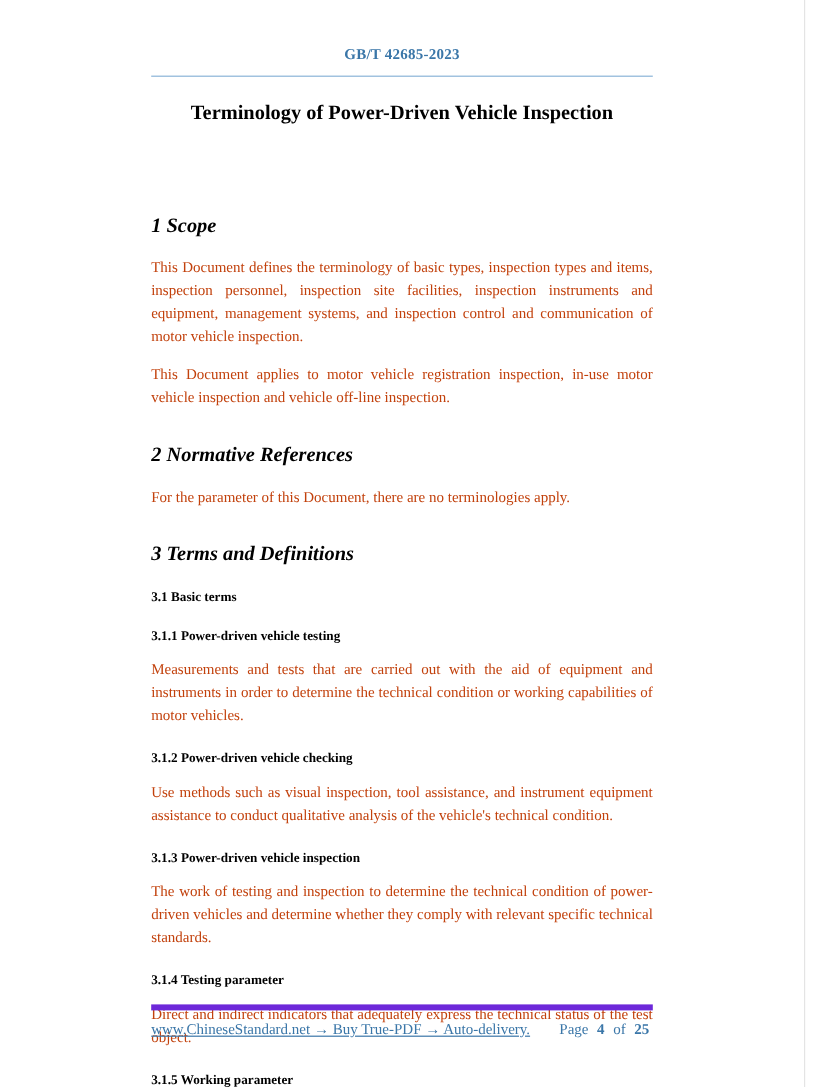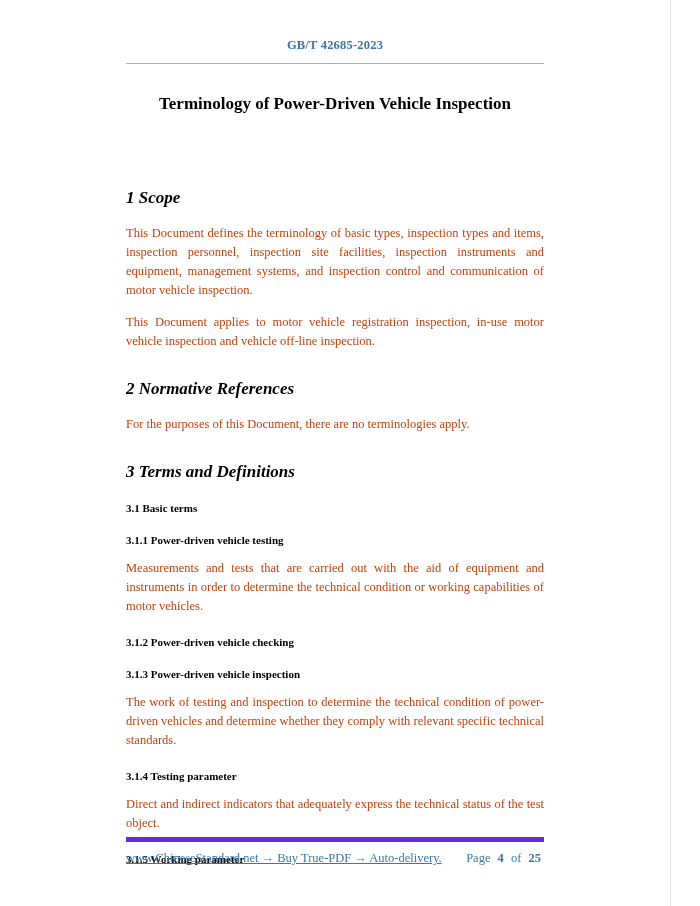--- a/index.html
+++ b/index.html
@@ -26,21 +26,21 @@
     color: #3a76a8;
     letter-spacing: 0.2px;
   }
   .header-rule {
     margin: 10px 126px 0 126px;
     border: 0;
     border-top: 1px solid #8ab4d8;
     height: 0;
   }
   .doc-title {
-    margin: 30px 126px 74px 126px;
+    margin: 20px 126px 74px 126px;
     text-align: center;
     font-size: 17px;
     font-weight: bold;
     color: #000000;
   }
   .doc-body {
     margin: 0 126px;
   }
   .doc-body h2.block-h1 {
     font-size: 17px;
@@ -101,26 +101,27 @@
   <hr class="header-rule">
 
   <div class="doc-title">Terminology of Power-Driven Vehicle Inspection</div>
 
   <div class="doc-body">
 
   <h2 class="block-h1">1 Scope</h2>
       <p class="block-p">This Document defines the terminology of basic types, inspection types and items, inspection personnel, inspection site facilities, inspection instruments and equipment, management systems, and inspection control and communication of motor vehicle inspection.</p>
       <p class="block-p">This Document applies to motor vehicle registration inspection, in-use motor vehicle inspection and vehicle off-line inspection.</p>
       <h2 class="block-h1">2 Normative References</h2>
-      <p class="block-p">For the purposes of this Document, there are no terminologies apply.</p>
+      <p class="block-p">For the parameter of this Document, there are no terminologies apply.</p>
       <h2 class="block-h1">3 Terms and Definitions</h2>
       <h3 class="block-h2">3.1 Basic terms</h3>
       <h3 class="block-h2">3.1.1 Power-driven vehicle testing</h3>
       <p class="block-p">Measurements and tests that are carried out with the aid of equipment and instruments in order to determine the technical condition or working capabilities of motor vehicles.</p>
       <h3 class="block-h2">3.1.2 Power-driven vehicle checking</h3>
+      <p class="block-p">Use methods such as visual inspection, tool assistance, and instrument equipment assistance to conduct qualitative analysis of the vehicle's technical condition.</p>
       <h3 class="block-h2">3.1.3 Power-driven vehicle inspection</h3>
       <p class="block-p">The work of testing and inspection to determine the technical condition of power-driven vehicles and determine whether they comply with relevant specific technical standards.</p>
       <h3 class="block-h2">3.1.4 Testing parameter</h3>
       <p class="block-p">Direct and indirect indicators that adequately express the technical status of the test object.</p>
       <h3 class="block-h2">3.1.5 Working parameter</h3>
     </div>
 
   <div class="page-footer">
     <span class="footer-link">www.ChineseStandard.net → Buy True-PDF → Auto-delivery.</span>
     <span class="page-indicator">

